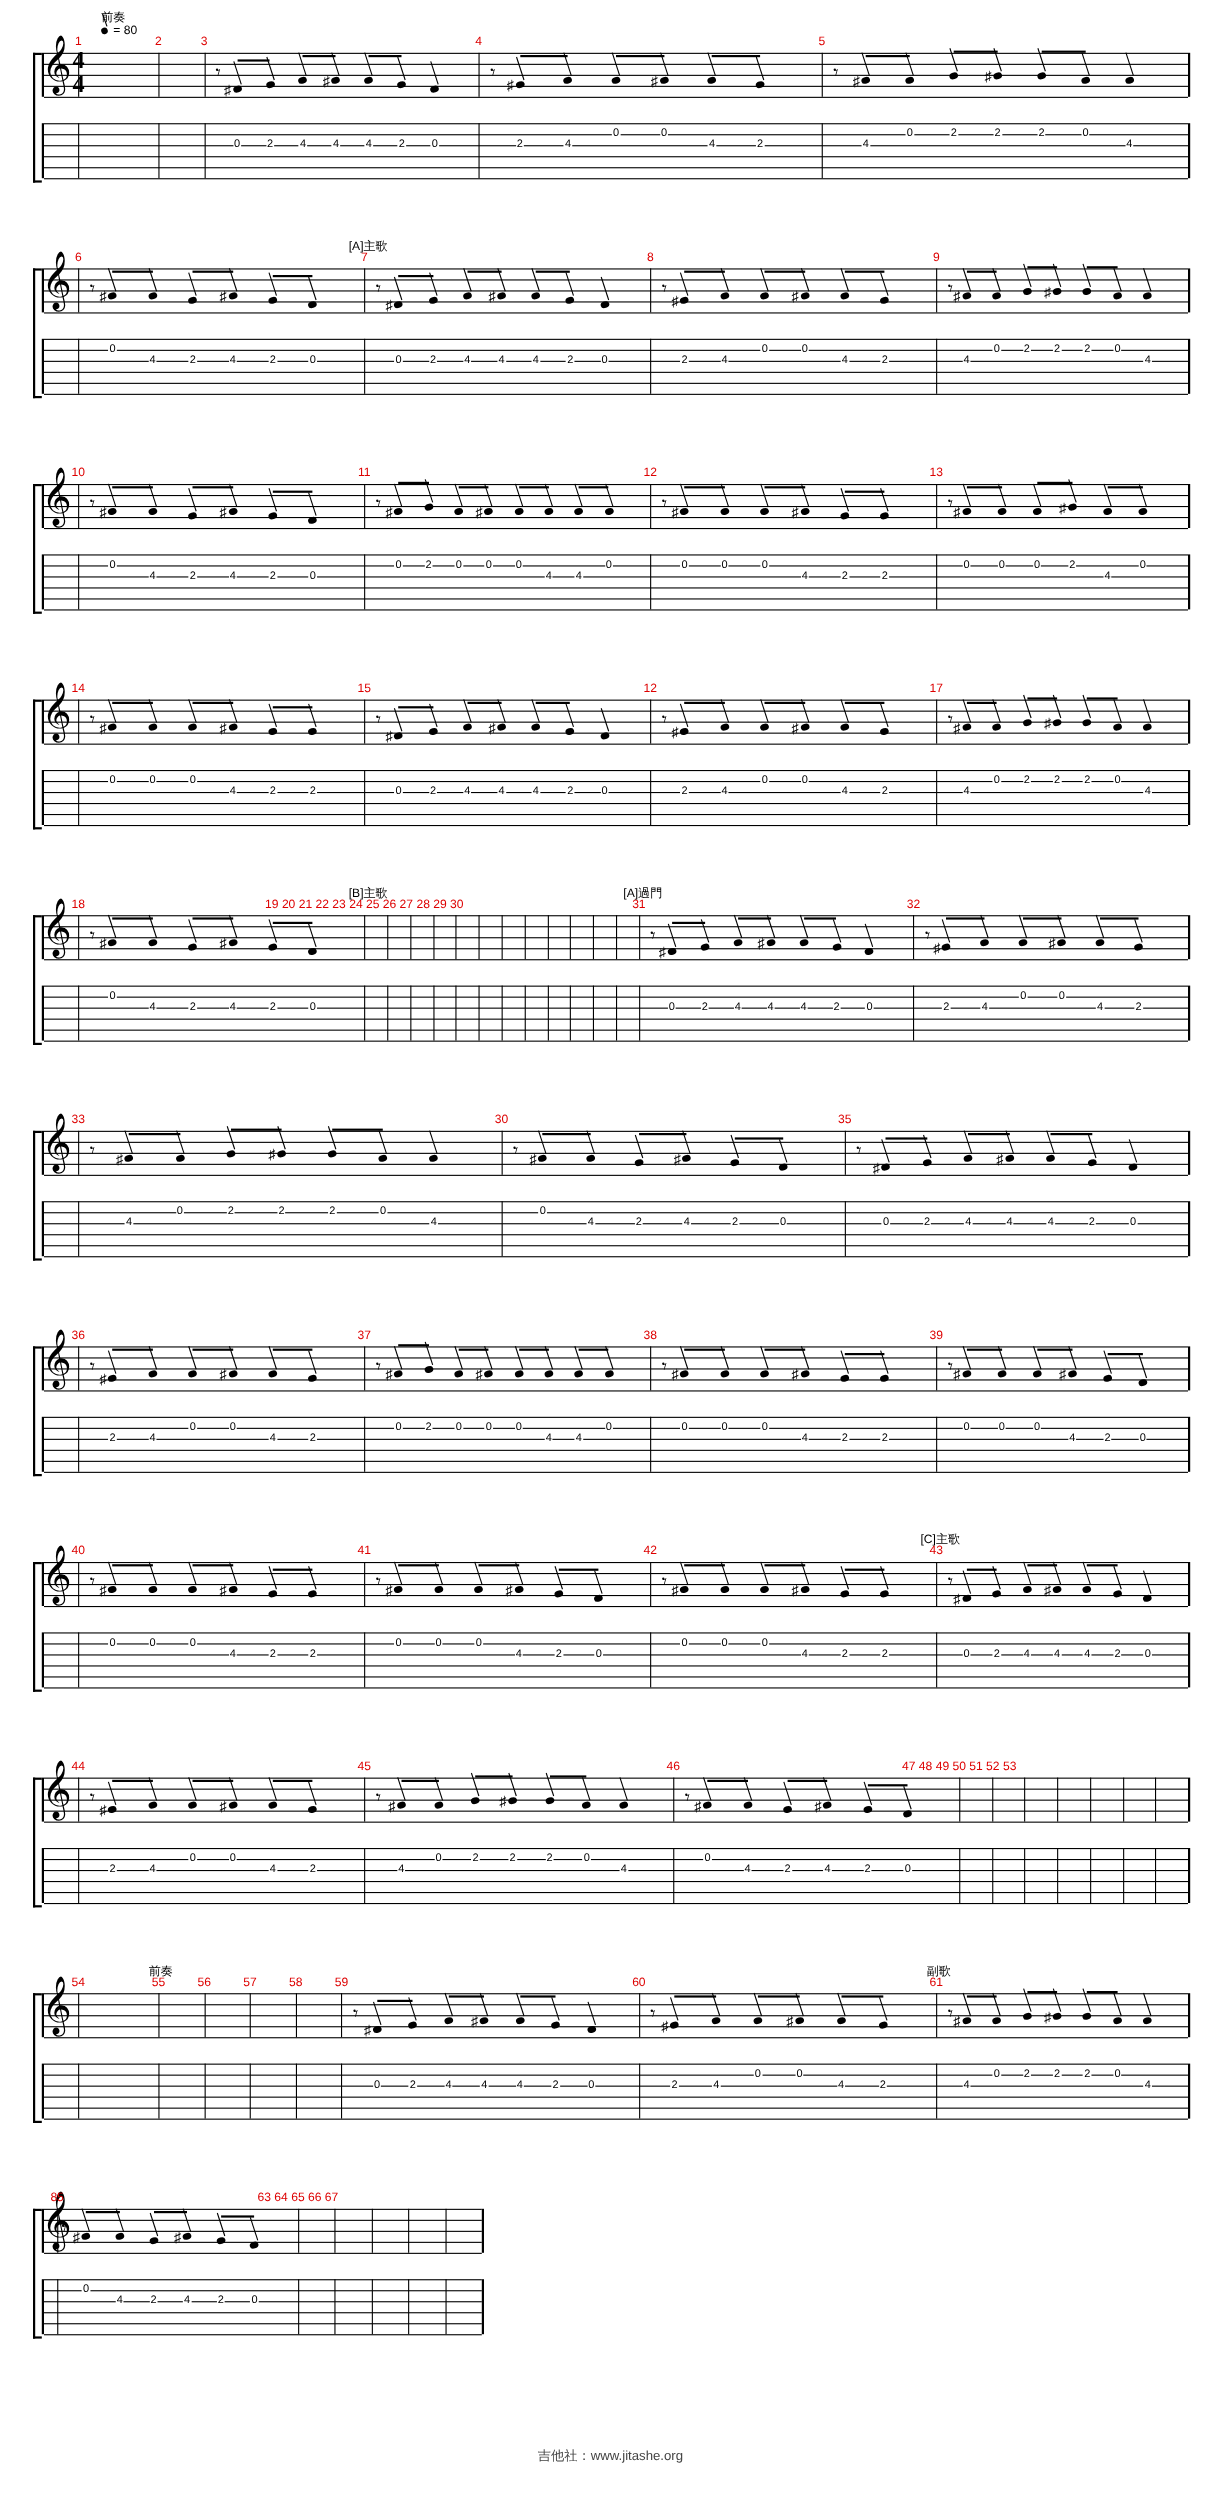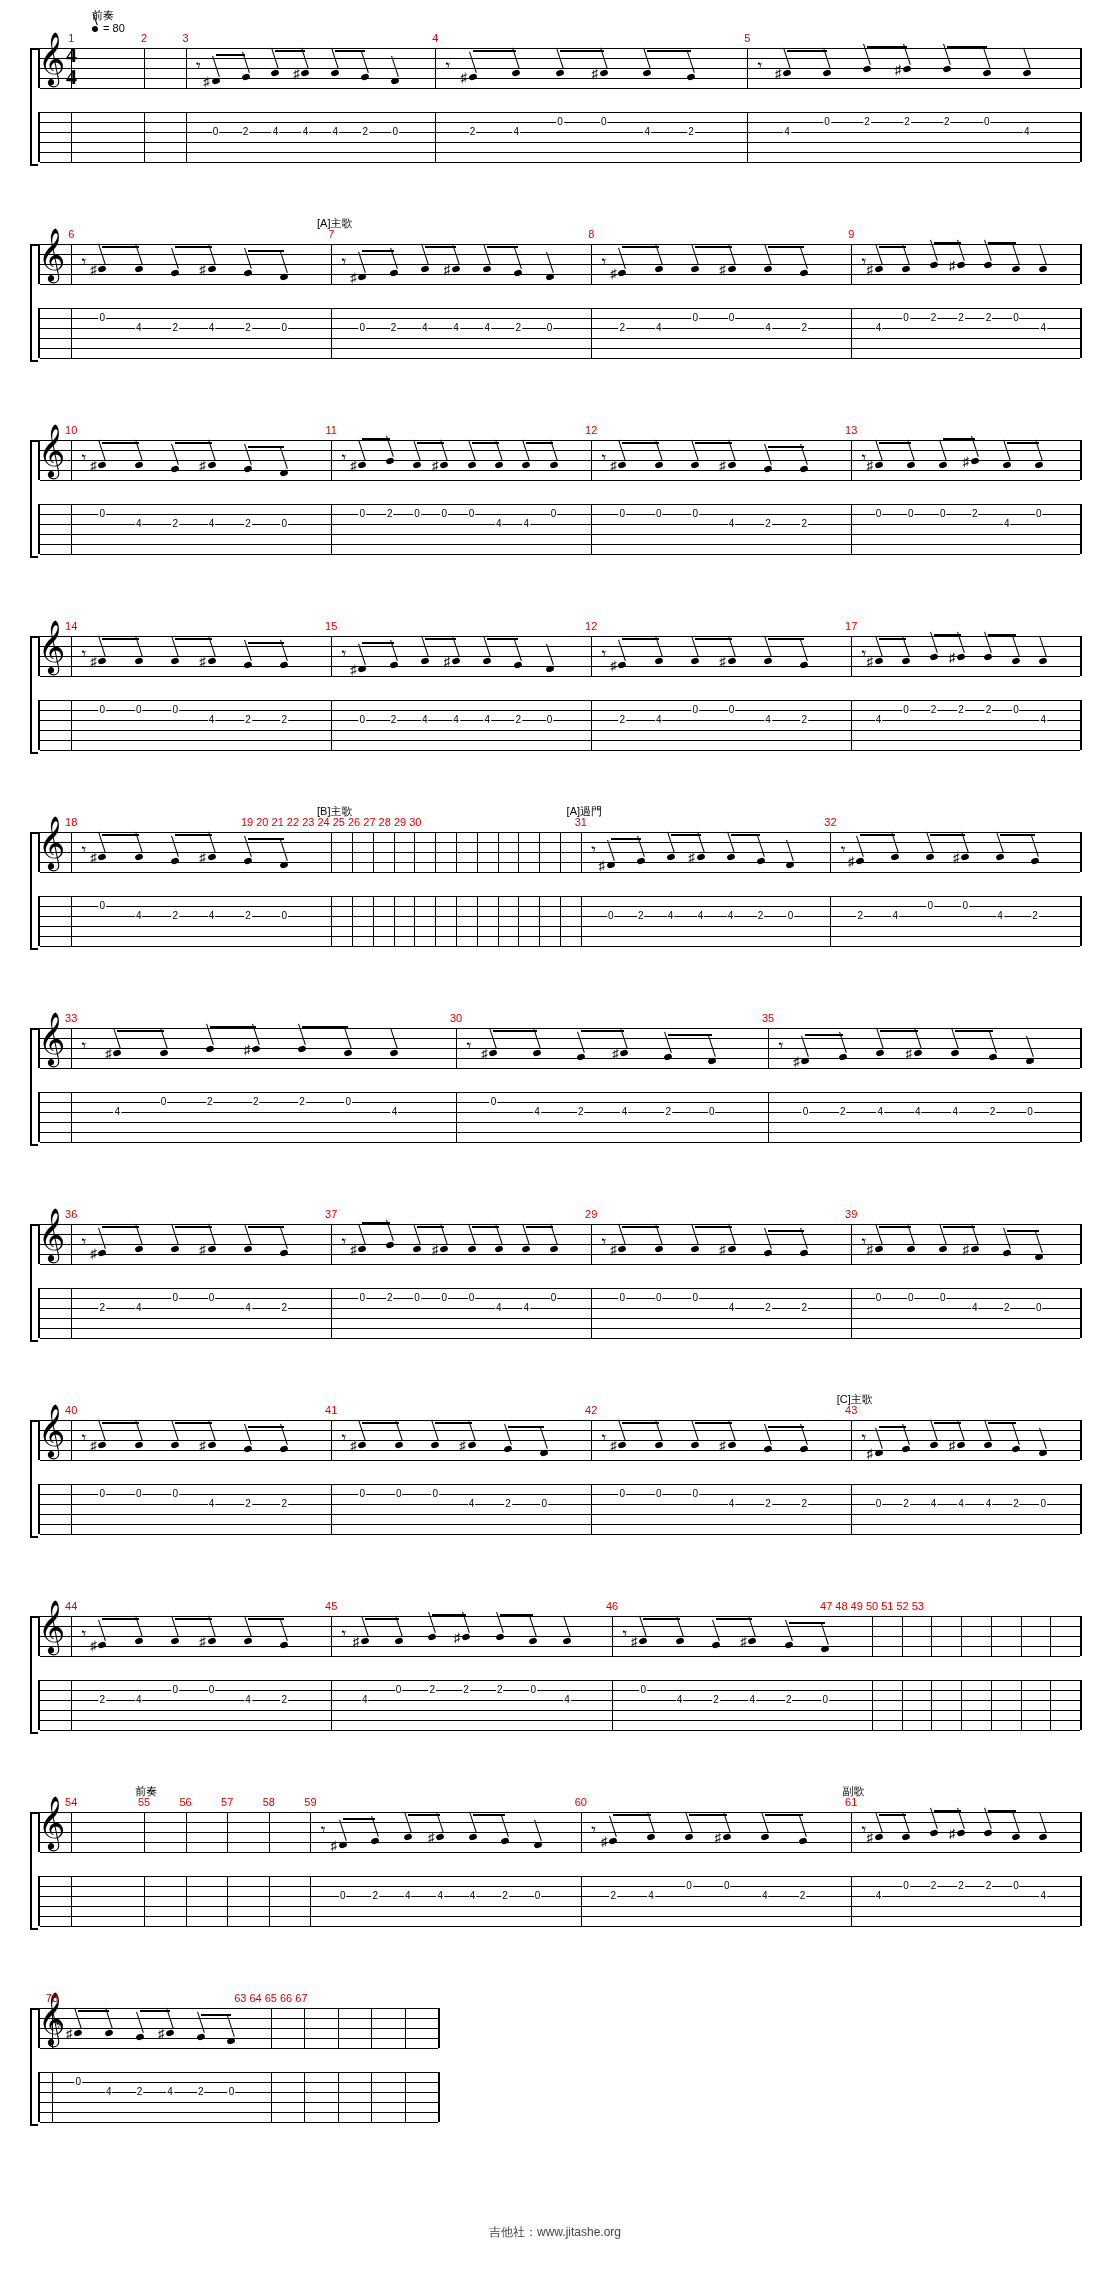--- a/index.html
+++ b/index.html
@@ -947,21 +947,21 @@
             <div class="beam" style="left: 36.25%; width: 2.625%; top: 8px;"></div>
             <div class="sharp" style="left: calc(38.875% - 12px); top: 24px;">♯</div>
             <div class="nh" style="left: calc(41.5% - 4px); top: 28px;"></div>
             <div class="nh" style="left: calc(44.125% - 4px); top: 28px;"></div>
             <div class="beam" style="left: 41.5%; width: 2.625%; top: 8px;"></div>
             <div class="nh" style="left: calc(46.75% - 4px); top: 28px;"></div>
             <div class="nh" style="left: calc(49.375% - 4px); top: 28px;"></div>
             <div class="beam" style="left: 46.75%; width: 2.625%; top: 8px;"></div>
           </div>
           <div class="barline" style="left: 53%;"></div>
-          <div class="barnum" style="left: 53%;">29</div>
+          <div class="barnum" style="left: 53%;">38</div>
           <div class="notes">
             <div class="rest8" style="left: 54%; top: 14px;">𝄾</div>
             <div class="nh" style="left: calc(56% - 4px); top: 28px;"></div>
             <div class="sharp" style="left: calc(56% - 12px); top: 24px;">♯</div>
             <div class="nh" style="left: calc(59.5% - 4px); top: 28px;"></div>
             <div class="beam" style="left: 56%; width: 3.5%; top: 8px;"></div>
             <div class="nh" style="left: calc(63% - 4px); top: 28px;"></div>
             <div class="nh" style="left: calc(66.5% - 4px); top: 28px;"></div>
             <div class="beam" style="left: 63%; width: 3.5%; top: 8px;"></div>
             <div class="sharp" style="left: calc(66.5% - 12px); top: 24px;">♯</div>
@@ -1384,21 +1384,21 @@
       <div class="line" style="width: 40%;">
         <div class="brace"></div>
         <div class="staff">
           <div class="hline"></div>
           <div class="hline"></div>
           <div class="hline"></div>
           <div class="hline"></div>
           <div class="hline"></div>
           <div class="clef">𝄞</div>
           <div class="barline" style="left: 3%;"></div>
-          <div class="barnum" style="left: 3%;">78</div>
+          <div class="barnum" style="left: 3%;">85</div>
           <div class="notes">
             <div class="rest8" style="left: 4%; top: 14px;">𝄾</div>
             <div class="nh" style="left: calc(9.6% - 4px); top: 28px;"></div>
             <div class="sharp" style="left: calc(9.6% - 12px); top: 24px;">♯</div>
             <div class="nh" style="left: calc(17.3% - 4px); top: 28px;"></div>
             <div class="beam" style="left: 9.6%; width: 7.7%; top: 8px;"></div>
             <div class="nh" style="left: calc(25% - 4px); top: 32px;"></div>
             <div class="nh" style="left: calc(32.7% - 4px); top: 28px;"></div>
             <div class="beam" style="left: 25%; width: 7.7%; top: 8px;"></div>
             <div class="sharp" style="left: calc(32.7% - 12px); top: 24px;">♯</div>

